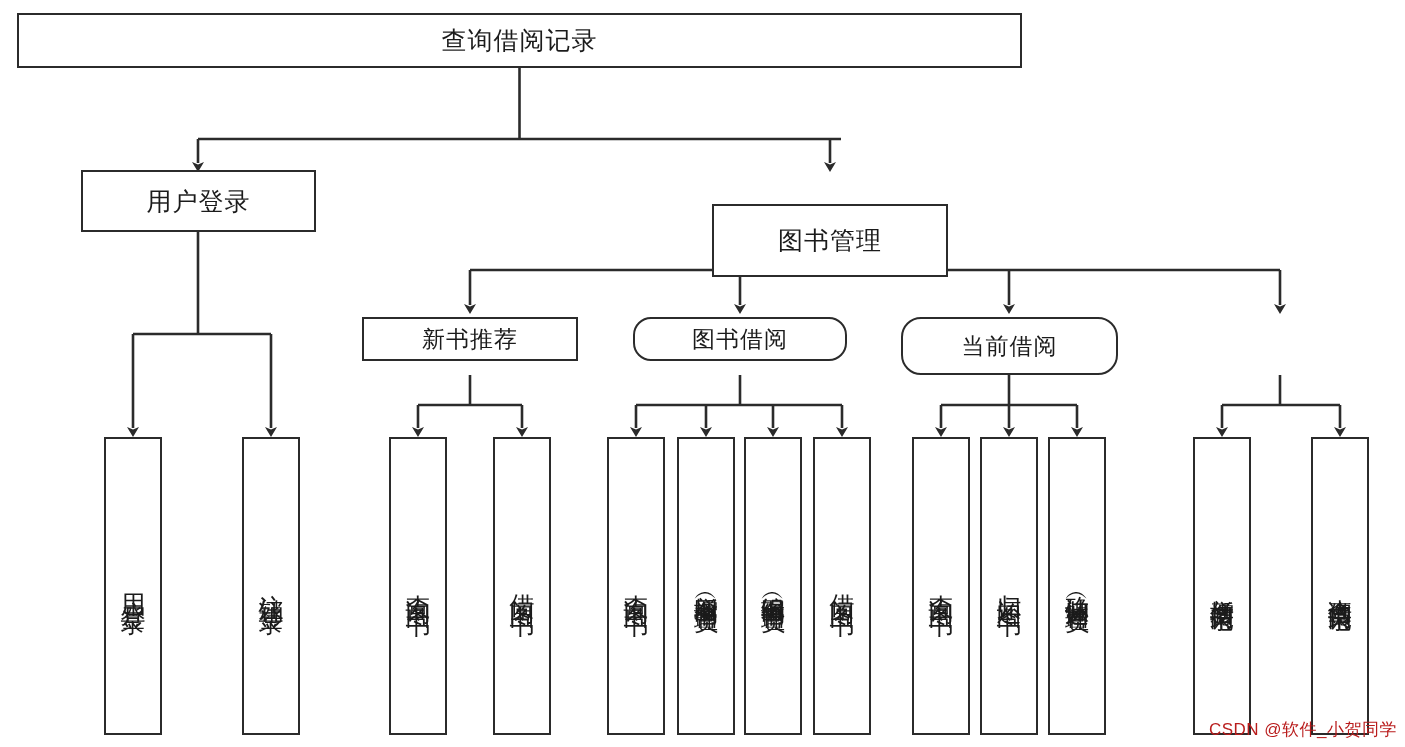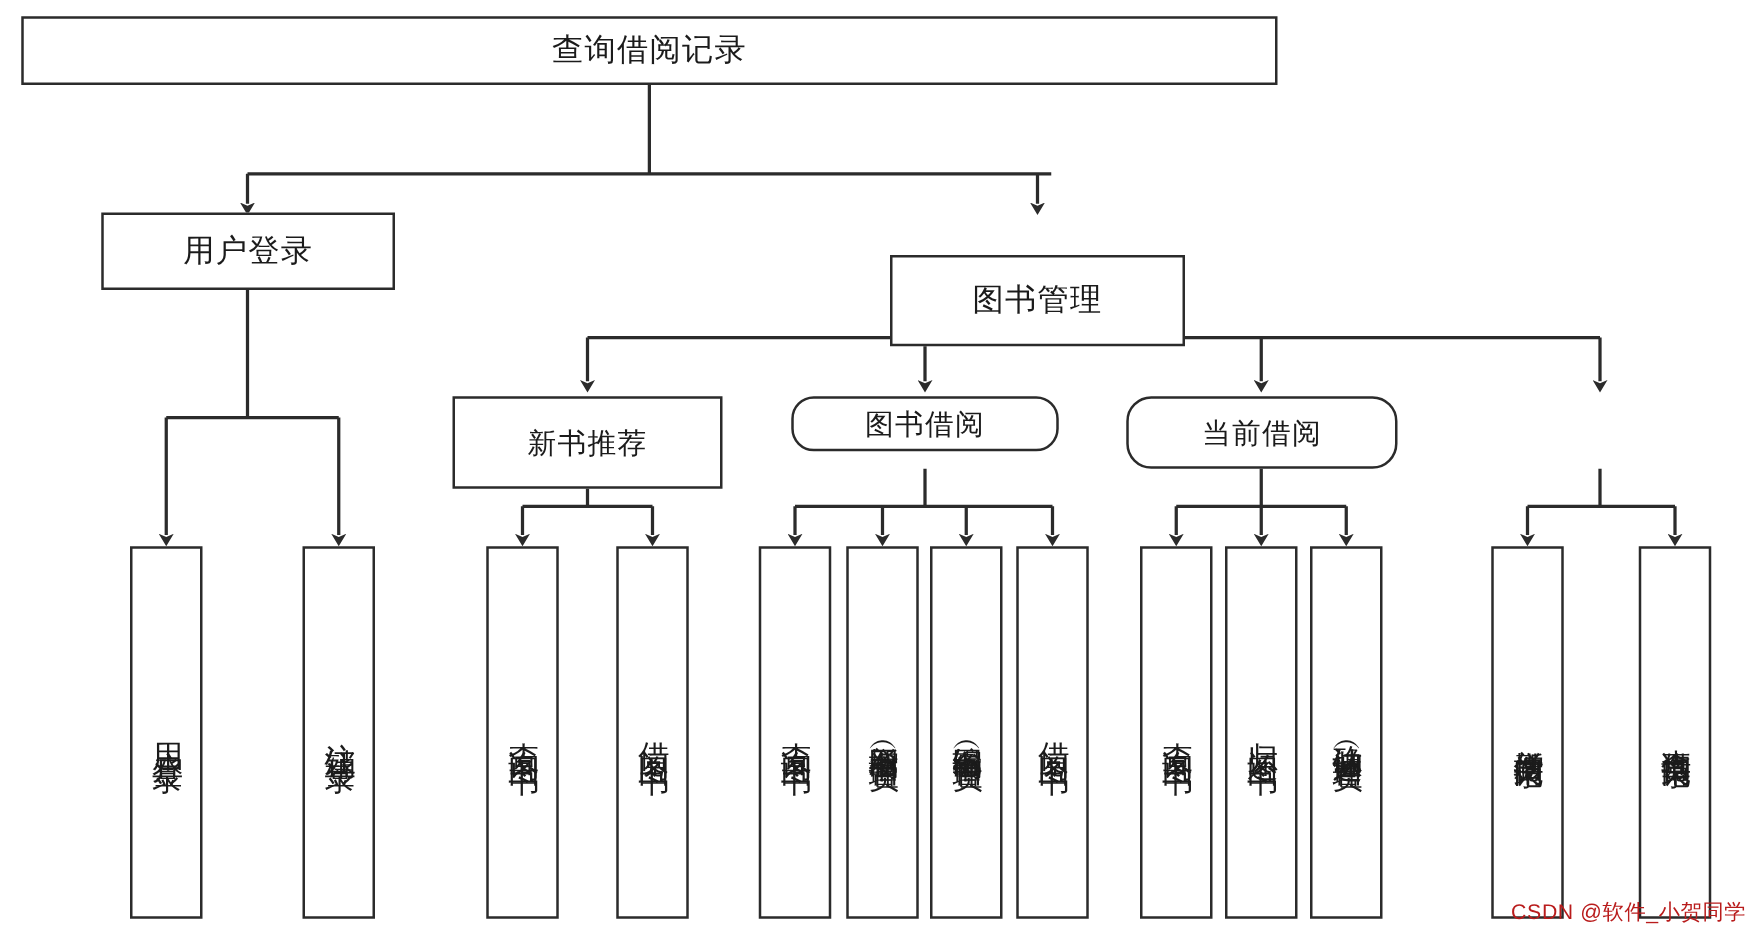--- a/index.html
+++ b/index.html
@@ -131,21 +131,21 @@
     <span class="label">查询借阅记录</span>
   </div>
 
   <div class="node node-l2" style="left:81px; top:170px; width:235px; height:62px;">
     <span class="label">用户登录</span>
   </div>
   <div class="node node-l2" style="left:712px; top:170px; width:236px; height:73px;margin-top:34px;">
     <span class="label">图书管理</span>
   </div>
 
-  <div class="node node-l3" style="left:362px; top:317px; width:216px; height:74px;">
+  <div class="node node-l3" style="left:362px; top:317px; width:216px; height:44px;">
     <span class="label">新书推荐</span>
   </div>
   <div class="node node-l3" style="left:633px; top:317px; width:214px; height:44px;border-radius:18px;">
     <span class="label">图书借阅</span>
   </div>
   <div class="node node-l3" style="left:901px; top:317px; width:217px; height:58px;border-radius:20px;">
     <span class="label">当前借阅</span>
   </div>
 
   <div class="node node-leaf" style="left:104px; top:437px; width:58px; height:298px;">

